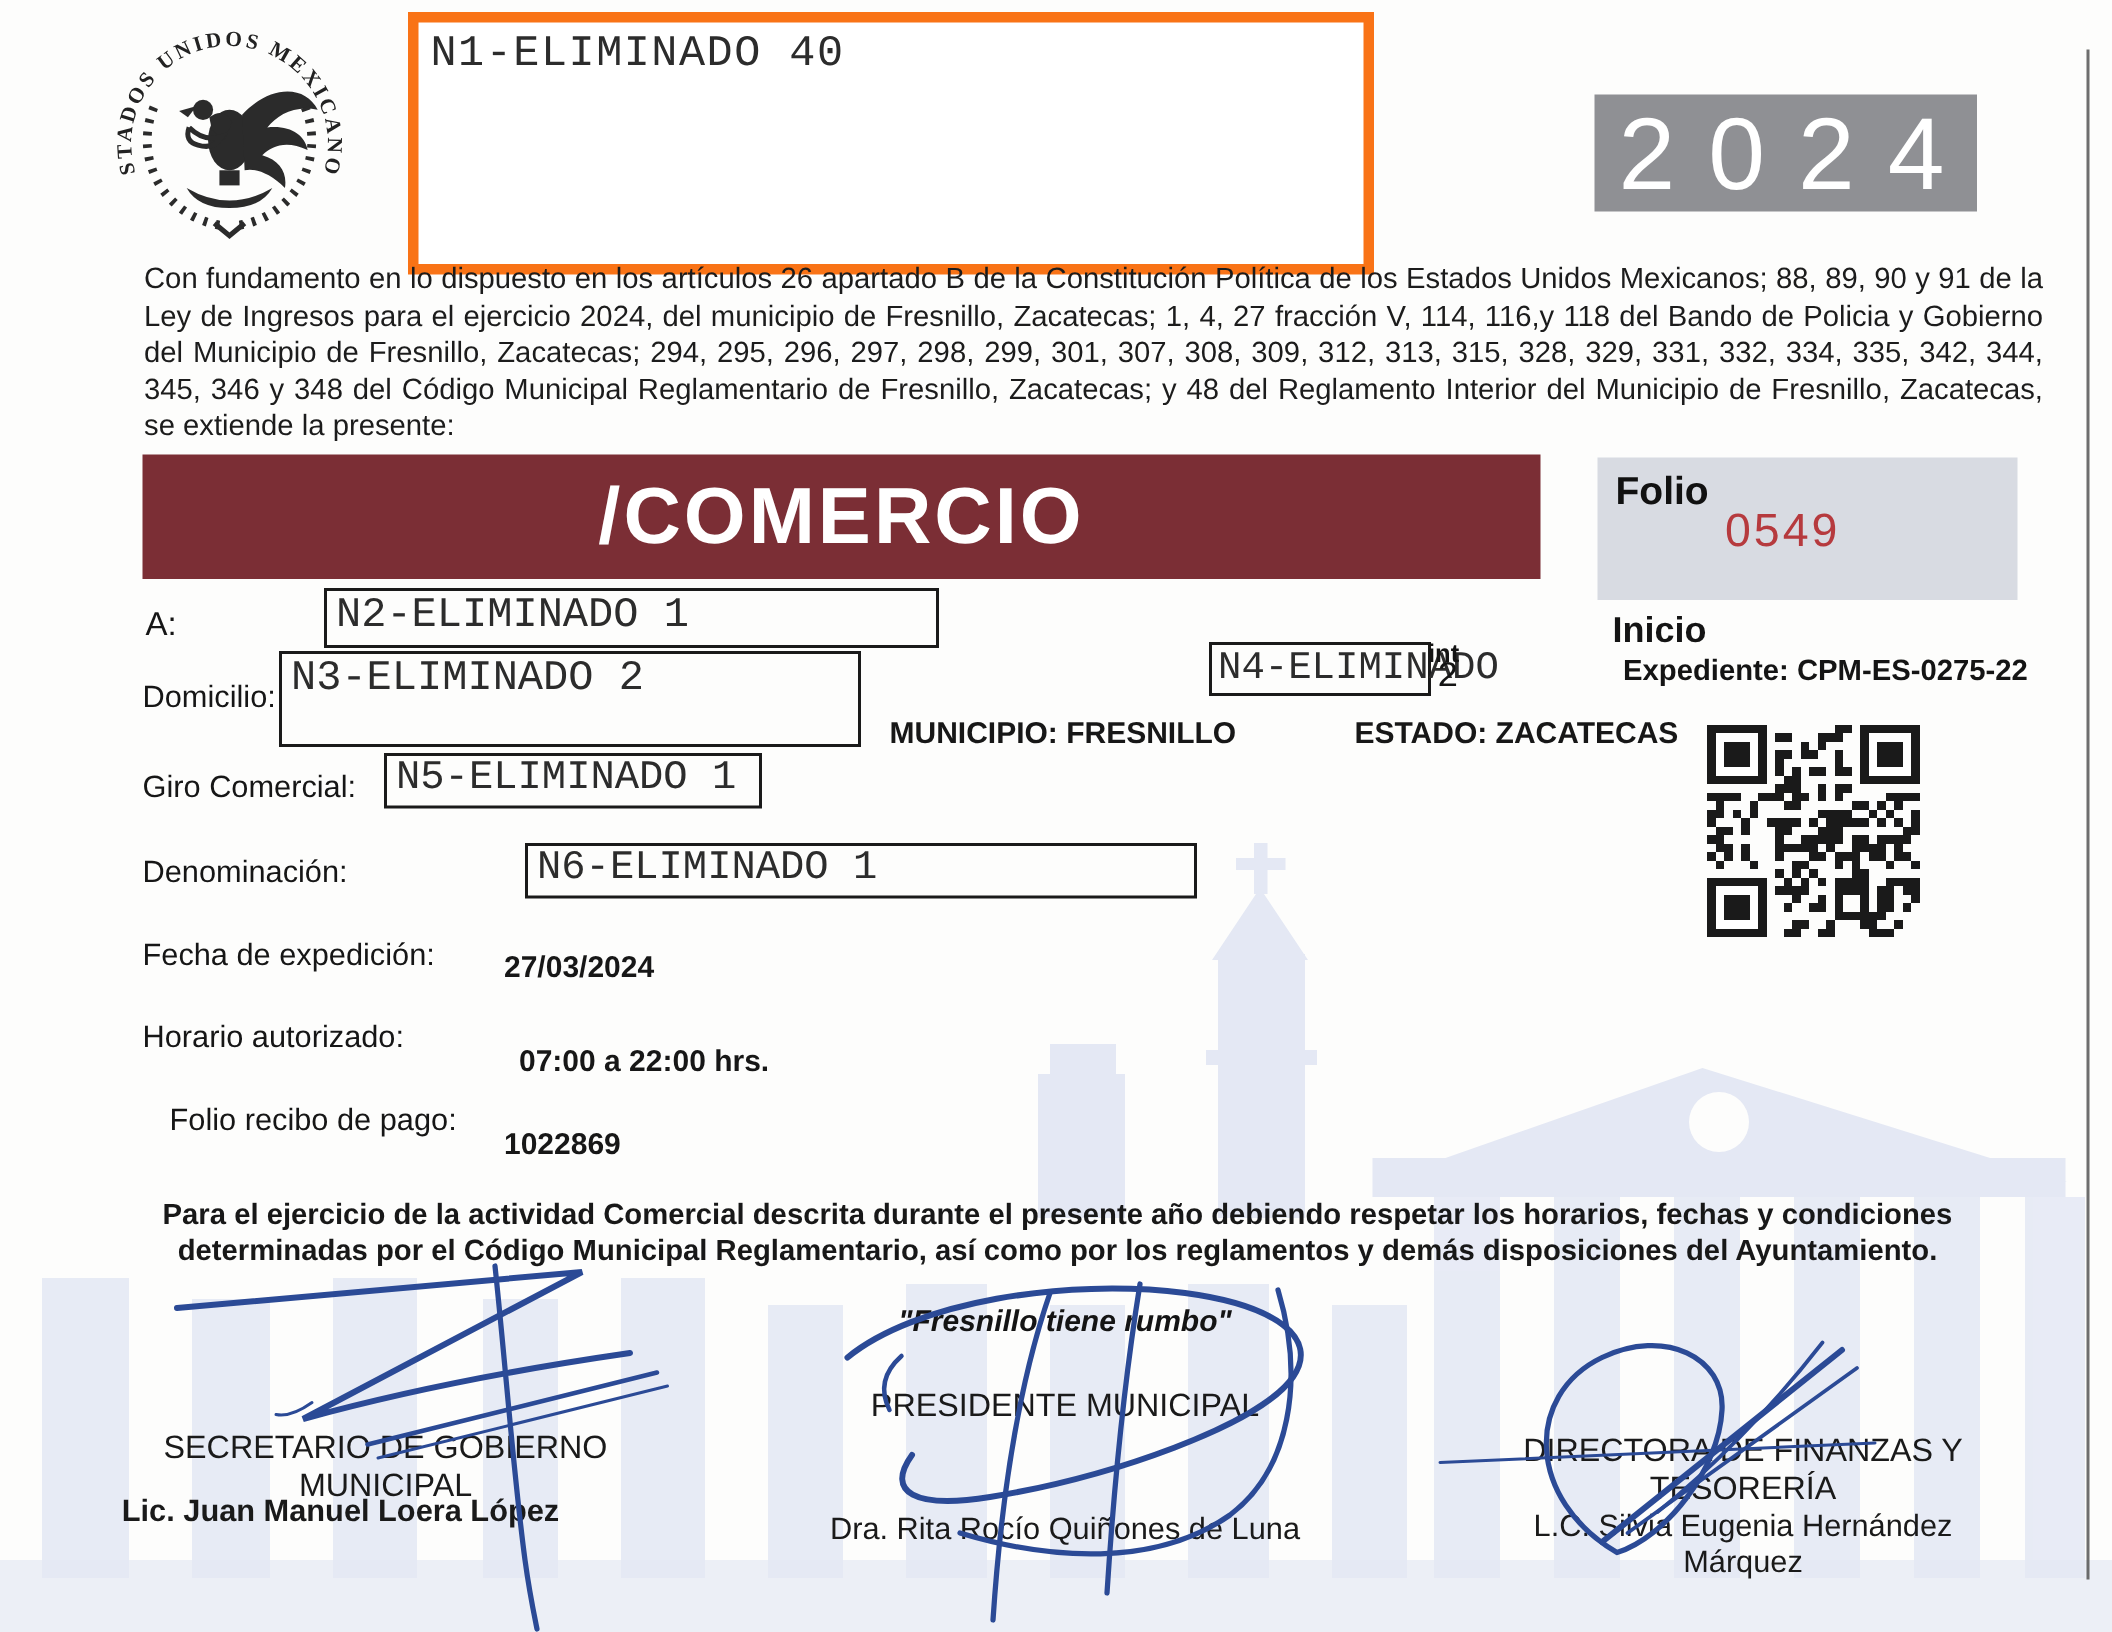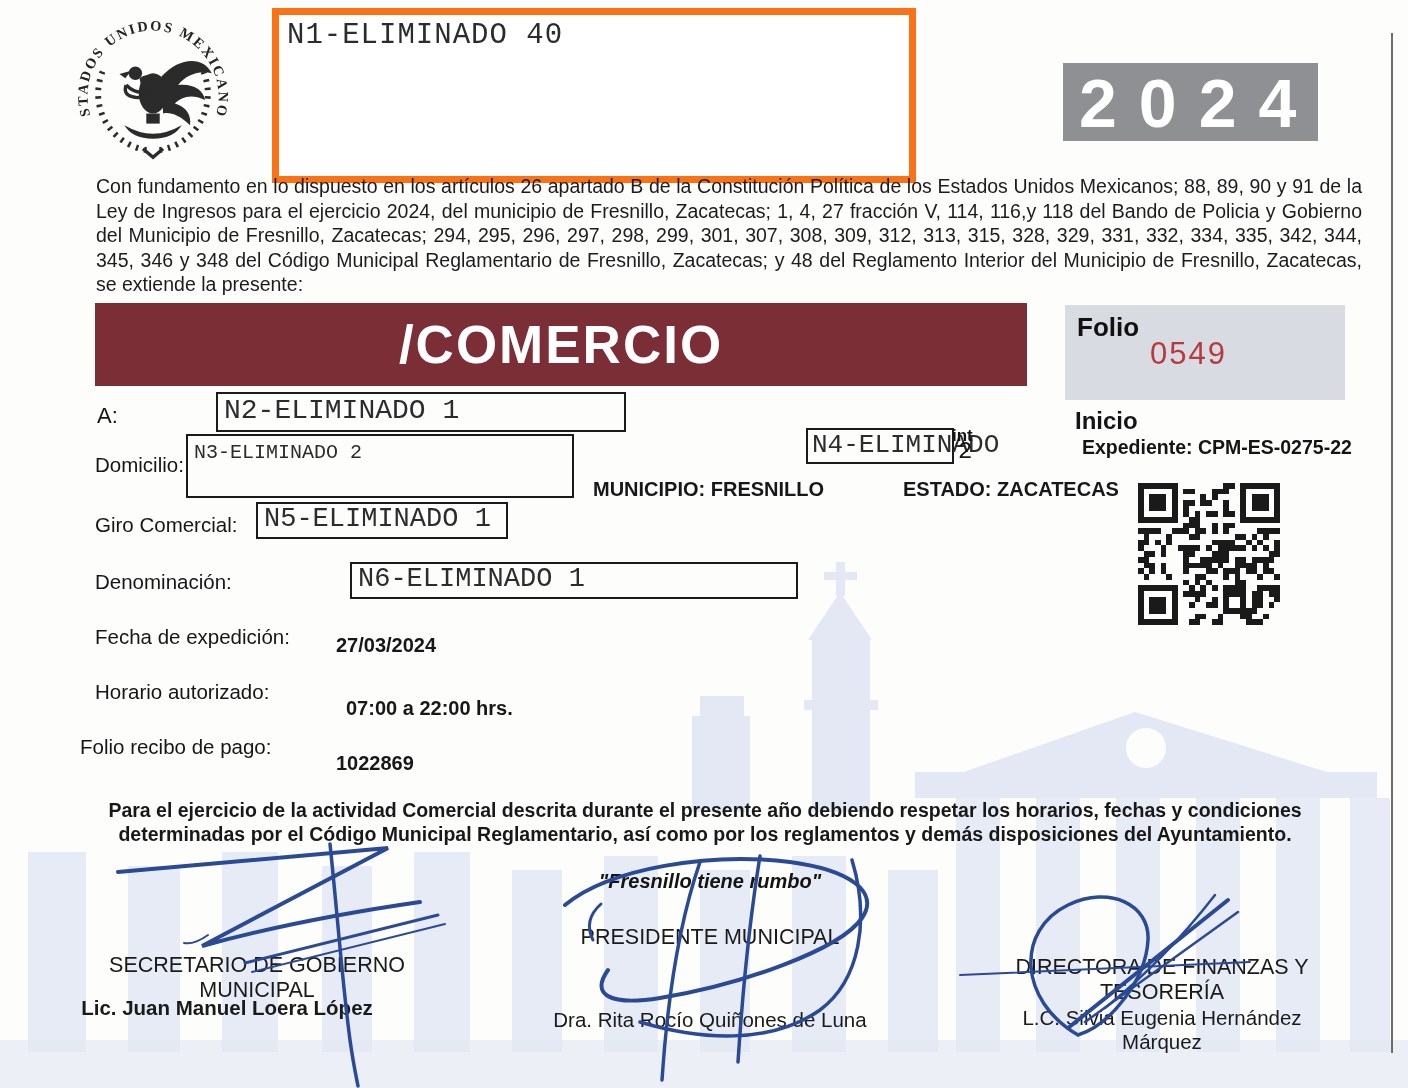--- a/index.html
+++ b/index.html
@@ -9,21 +9,21 @@
   }
   .abs{position:absolute;}
   
   #watermark{position:absolute;left:0;top:0;z-index:0;}
   #content{position:absolute;left:0;top:0;width:1408px;height:1088px;z-index:1;}
   #ink{position:absolute;left:0;top:0;z-index:2;pointer-events:none;}
   
   .n1-box{left:272px;top:8px;width:614px;height:153px;border:7px solid #f97316;background:#fff;
           font-family:"Liberation Mono",monospace;font-size:29px;color:#2c2c2c;padding:4px 8px;letter-spacing:1px;}
   .badge-2024{left:1063px;top:63px;width:255px;height:78px;background:#8f9094;color:#fff;
-          font-size:68px;font-weight:bold;letter-spacing:22px;text-align:center;line-height:80px;padding-left:16px;box-sizing:border-box;}
+          font-size:68px;font-weight:normal;letter-spacing:22px;text-align:center;line-height:80px;padding-left:16px;box-sizing:border-box;}
   
   .intro{left:96px;top:174px;width:1266px;font-size:19.5px;line-height:24.6px;text-align:justify;color:#1c1c1c;}
   
   .banner{left:95px;top:303px;width:932px;height:83px;background:#7b2e35;color:#fff;
           display:flex;align-items:center;justify-content:center;}
   .banner .lic{font-size:47px;letter-spacing:1px;}
   .banner .com{font-size:53px;font-weight:bold;letter-spacing:2px;}
   
   .folio-box{left:1065px;top:305px;width:280px;height:95px;background:#d8dbe2;}
   .folio-label{left:1077px;top:312px;font-size:26px;font-weight:bold;color:#111;}
@@ -134,21 +134,21 @@
   <div class="abs folio-number">0549</div>
   <div class="abs inicio-label">Inicio</div>
   <div class="abs expediente">Expediente: CPM-ES-0275-22</div>
 
   <div class="abs flabel" style="left:97px;top:403px;font-size:22px;">A:</div>
   <div class="abs redbox" style="left:216px;top:392px;width:400px;height:36px;font-size:28px;line-height:34px;padding-left:6px;">
     <span>N2-ELIMINADO 1</span>
   </div>
 
   <div class="abs flabel" style="left:95px;top:453px;">Domicilio:</div>
-  <div class="abs redbox" style="left:186px;top:434px;width:378px;height:60px;font-size:20px;line-height:34px;padding-left:6px;">
+  <div class="abs redbox" style="left:186px;top:434px;width:378px;height:60px;font-size:28px;line-height:34px;padding-left:6px;">
     <span>N3-ELIMINADO 2</span>
   </div>
 
   <div class="abs redbox" style="left:806px;top:428px;width:140px;height:32px;font-size:26px;line-height:30px;padding-left:4px;overflow:visible;border-width:2px;">
     <span>N4-ELIMINADO</span>
   </div>
   <div class="abs" style="left:952px;top:426px;font-size:17px;font-weight:bold;">int</div>
   <div class="abs" style="left:958px;top:438px;font-family:'Liberation Mono',monospace;font-size:24px;">2</div>
 
   <div class="abs boldval" style="left:593px;top:478px;">MUNICIPIO: FRESNILLO</div>
@@ -163,21 +163,21 @@
   <div class="abs redbox" style="left:350px;top:562px;width:438px;height:33px;font-size:27px;line-height:31px;padding-left:6px;">
     <span>N6-ELIMINADO 1</span>
   </div>
 
   <div class="abs flabel" style="left:95px;top:625px;">Fecha de expedición:</div>
   <div class="abs boldval" style="left:336px;top:634px;">27/03/2024</div>
 
   <div class="abs flabel" style="left:95px;top:680px;">Horario autorizado:</div>
   <div class="abs boldval" style="left:346px;top:697px;">07:00 a 22:00 hrs.</div>
 
-  <div class="abs flabel" style="left:80px;top:735px;">Folio recibo de pago:</div>
+  <div class="abs flabel" style="left:113px;top:735px;">Folio recibo de pago:</div>
   <div class="abs boldval" style="left:336px;top:752px;">1022869</div>
 
   <div class="abs qr">
     <svg id="qr-svg" width="142" height="142" viewBox="0 0 25 25" shape-rendering="crispEdges">
         <rect x="15" y="0" width="1" height="1" fill="#1a1a1a"></rect>
         <rect x="16" y="0" width="1" height="1" fill="#1a1a1a"></rect>
         <rect x="8" y="1" width="1" height="1" fill="#1a1a1a"></rect>
         <rect x="9" y="1" width="1" height="1" fill="#1a1a1a"></rect>
         <rect x="13" y="1" width="1" height="1" fill="#1a1a1a"></rect>
         <rect x="14" y="1" width="1" height="1" fill="#1a1a1a"></rect>

